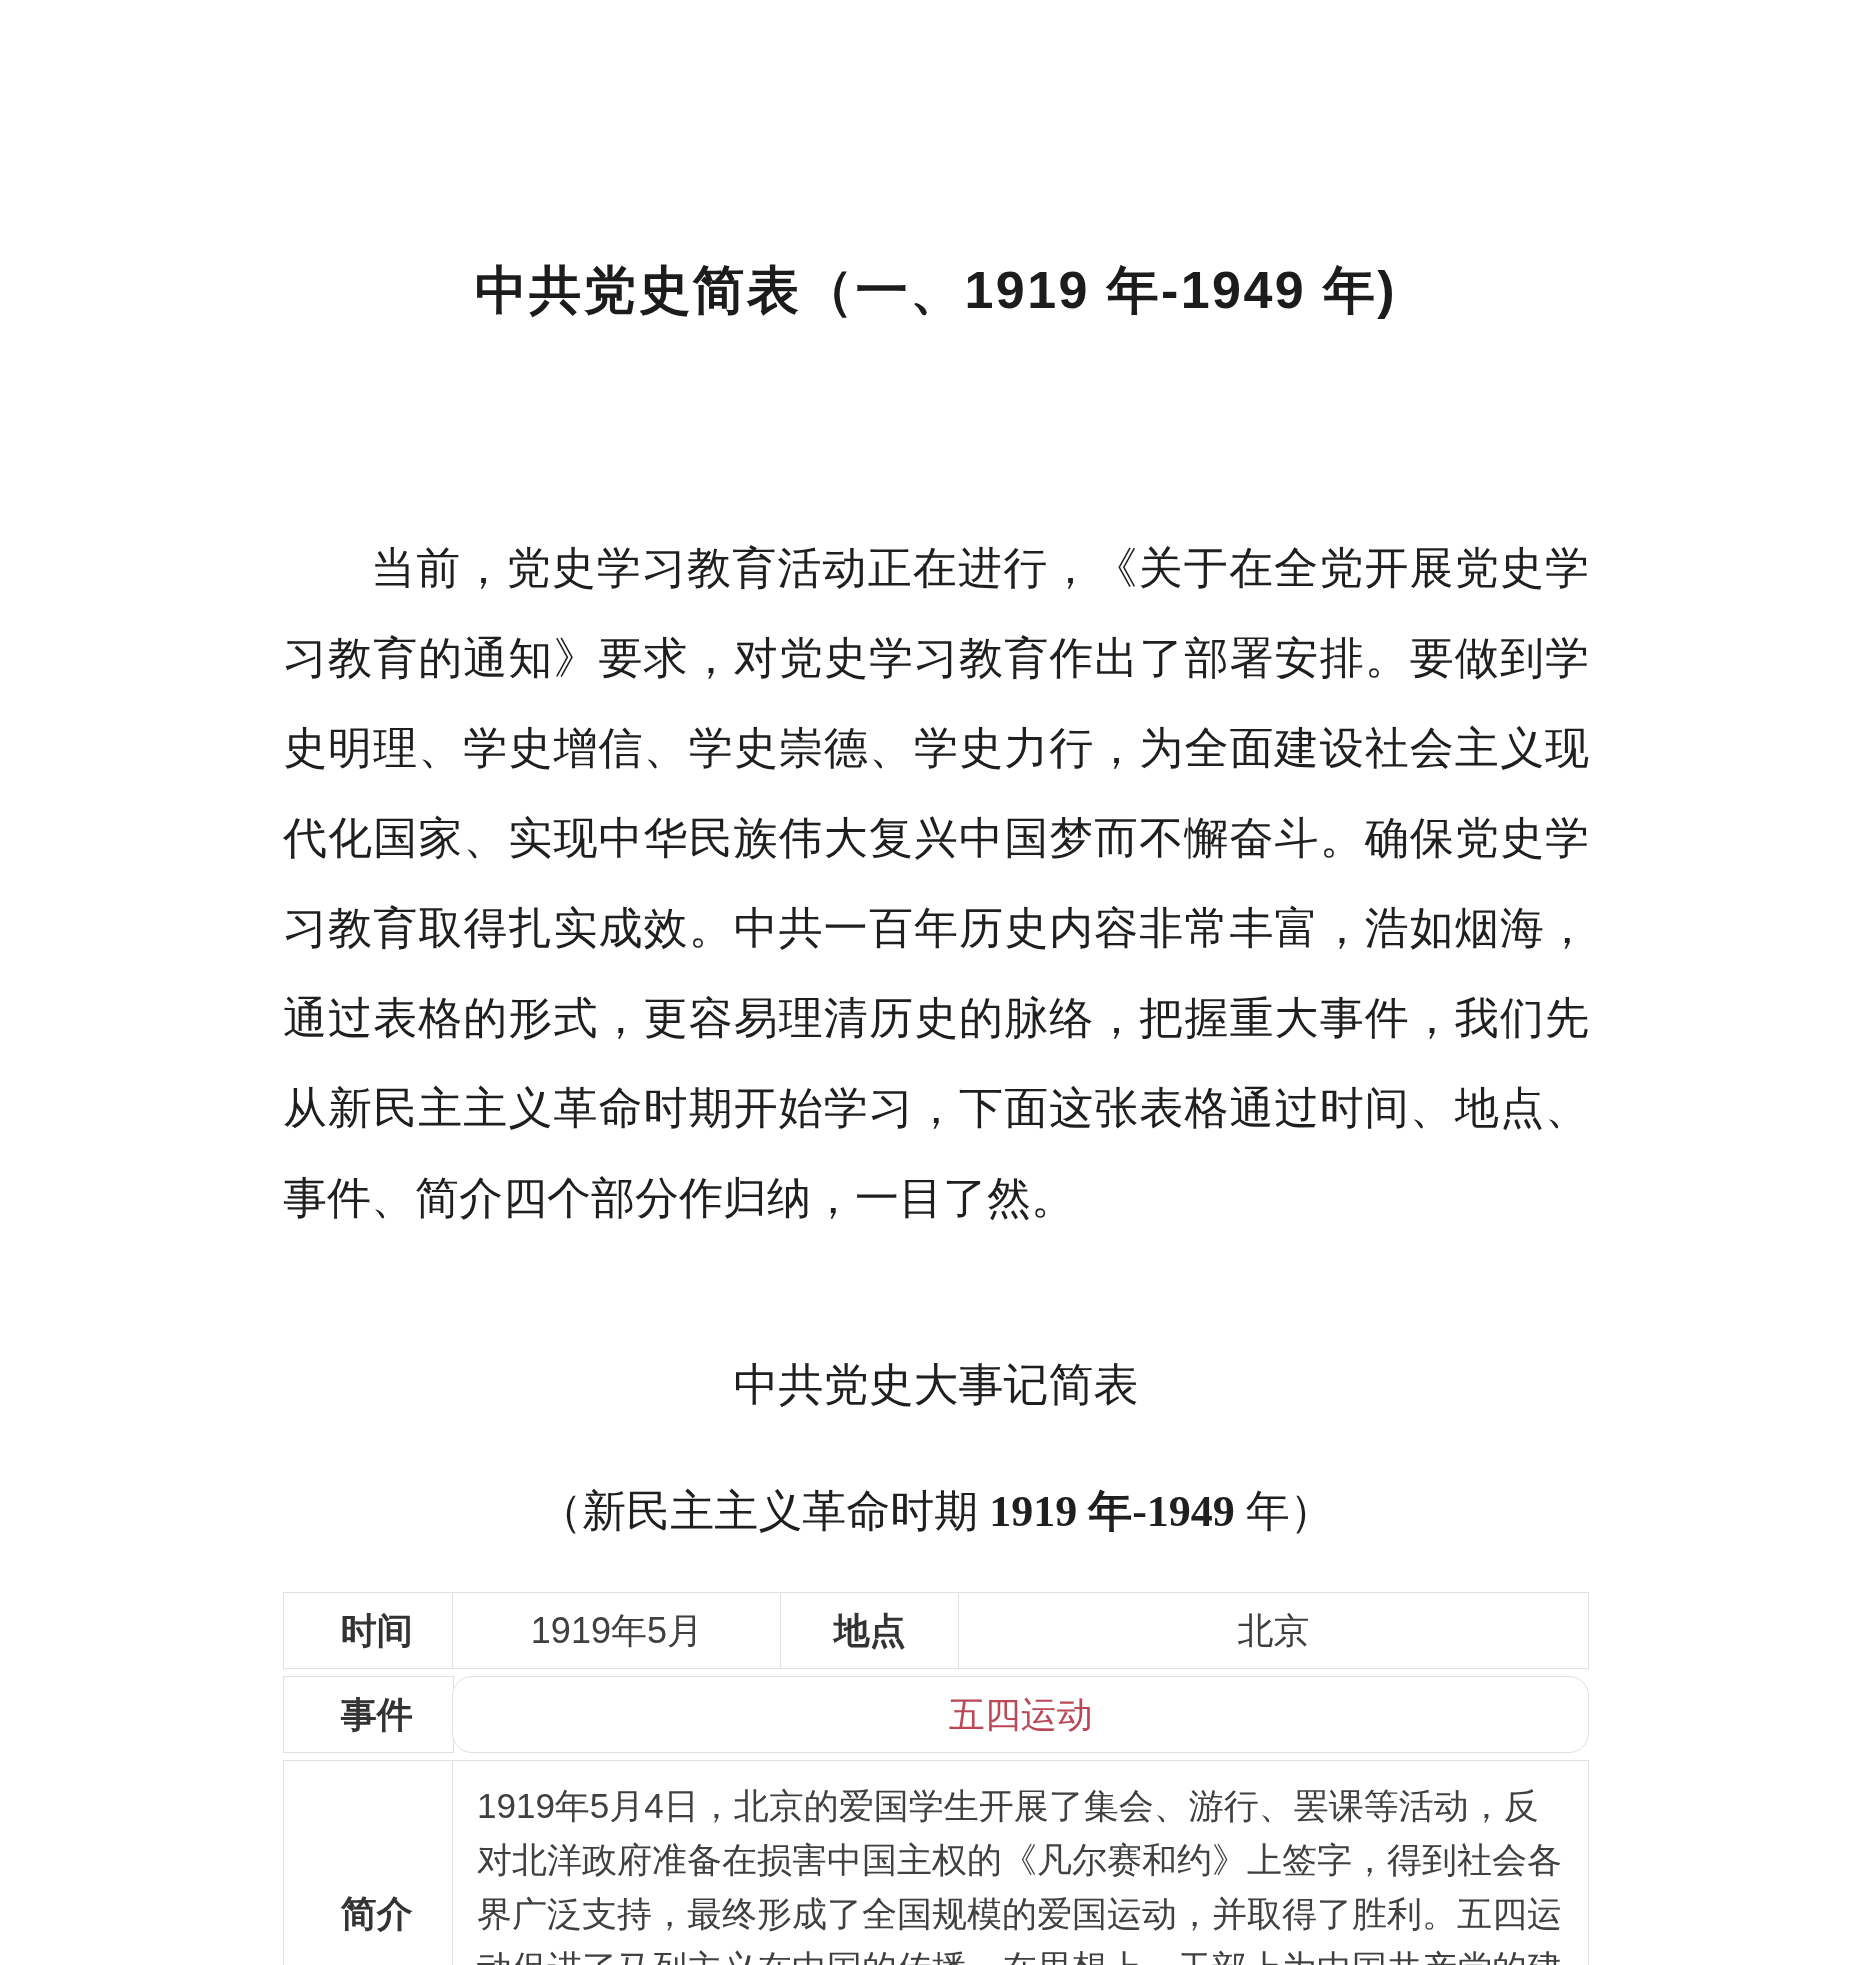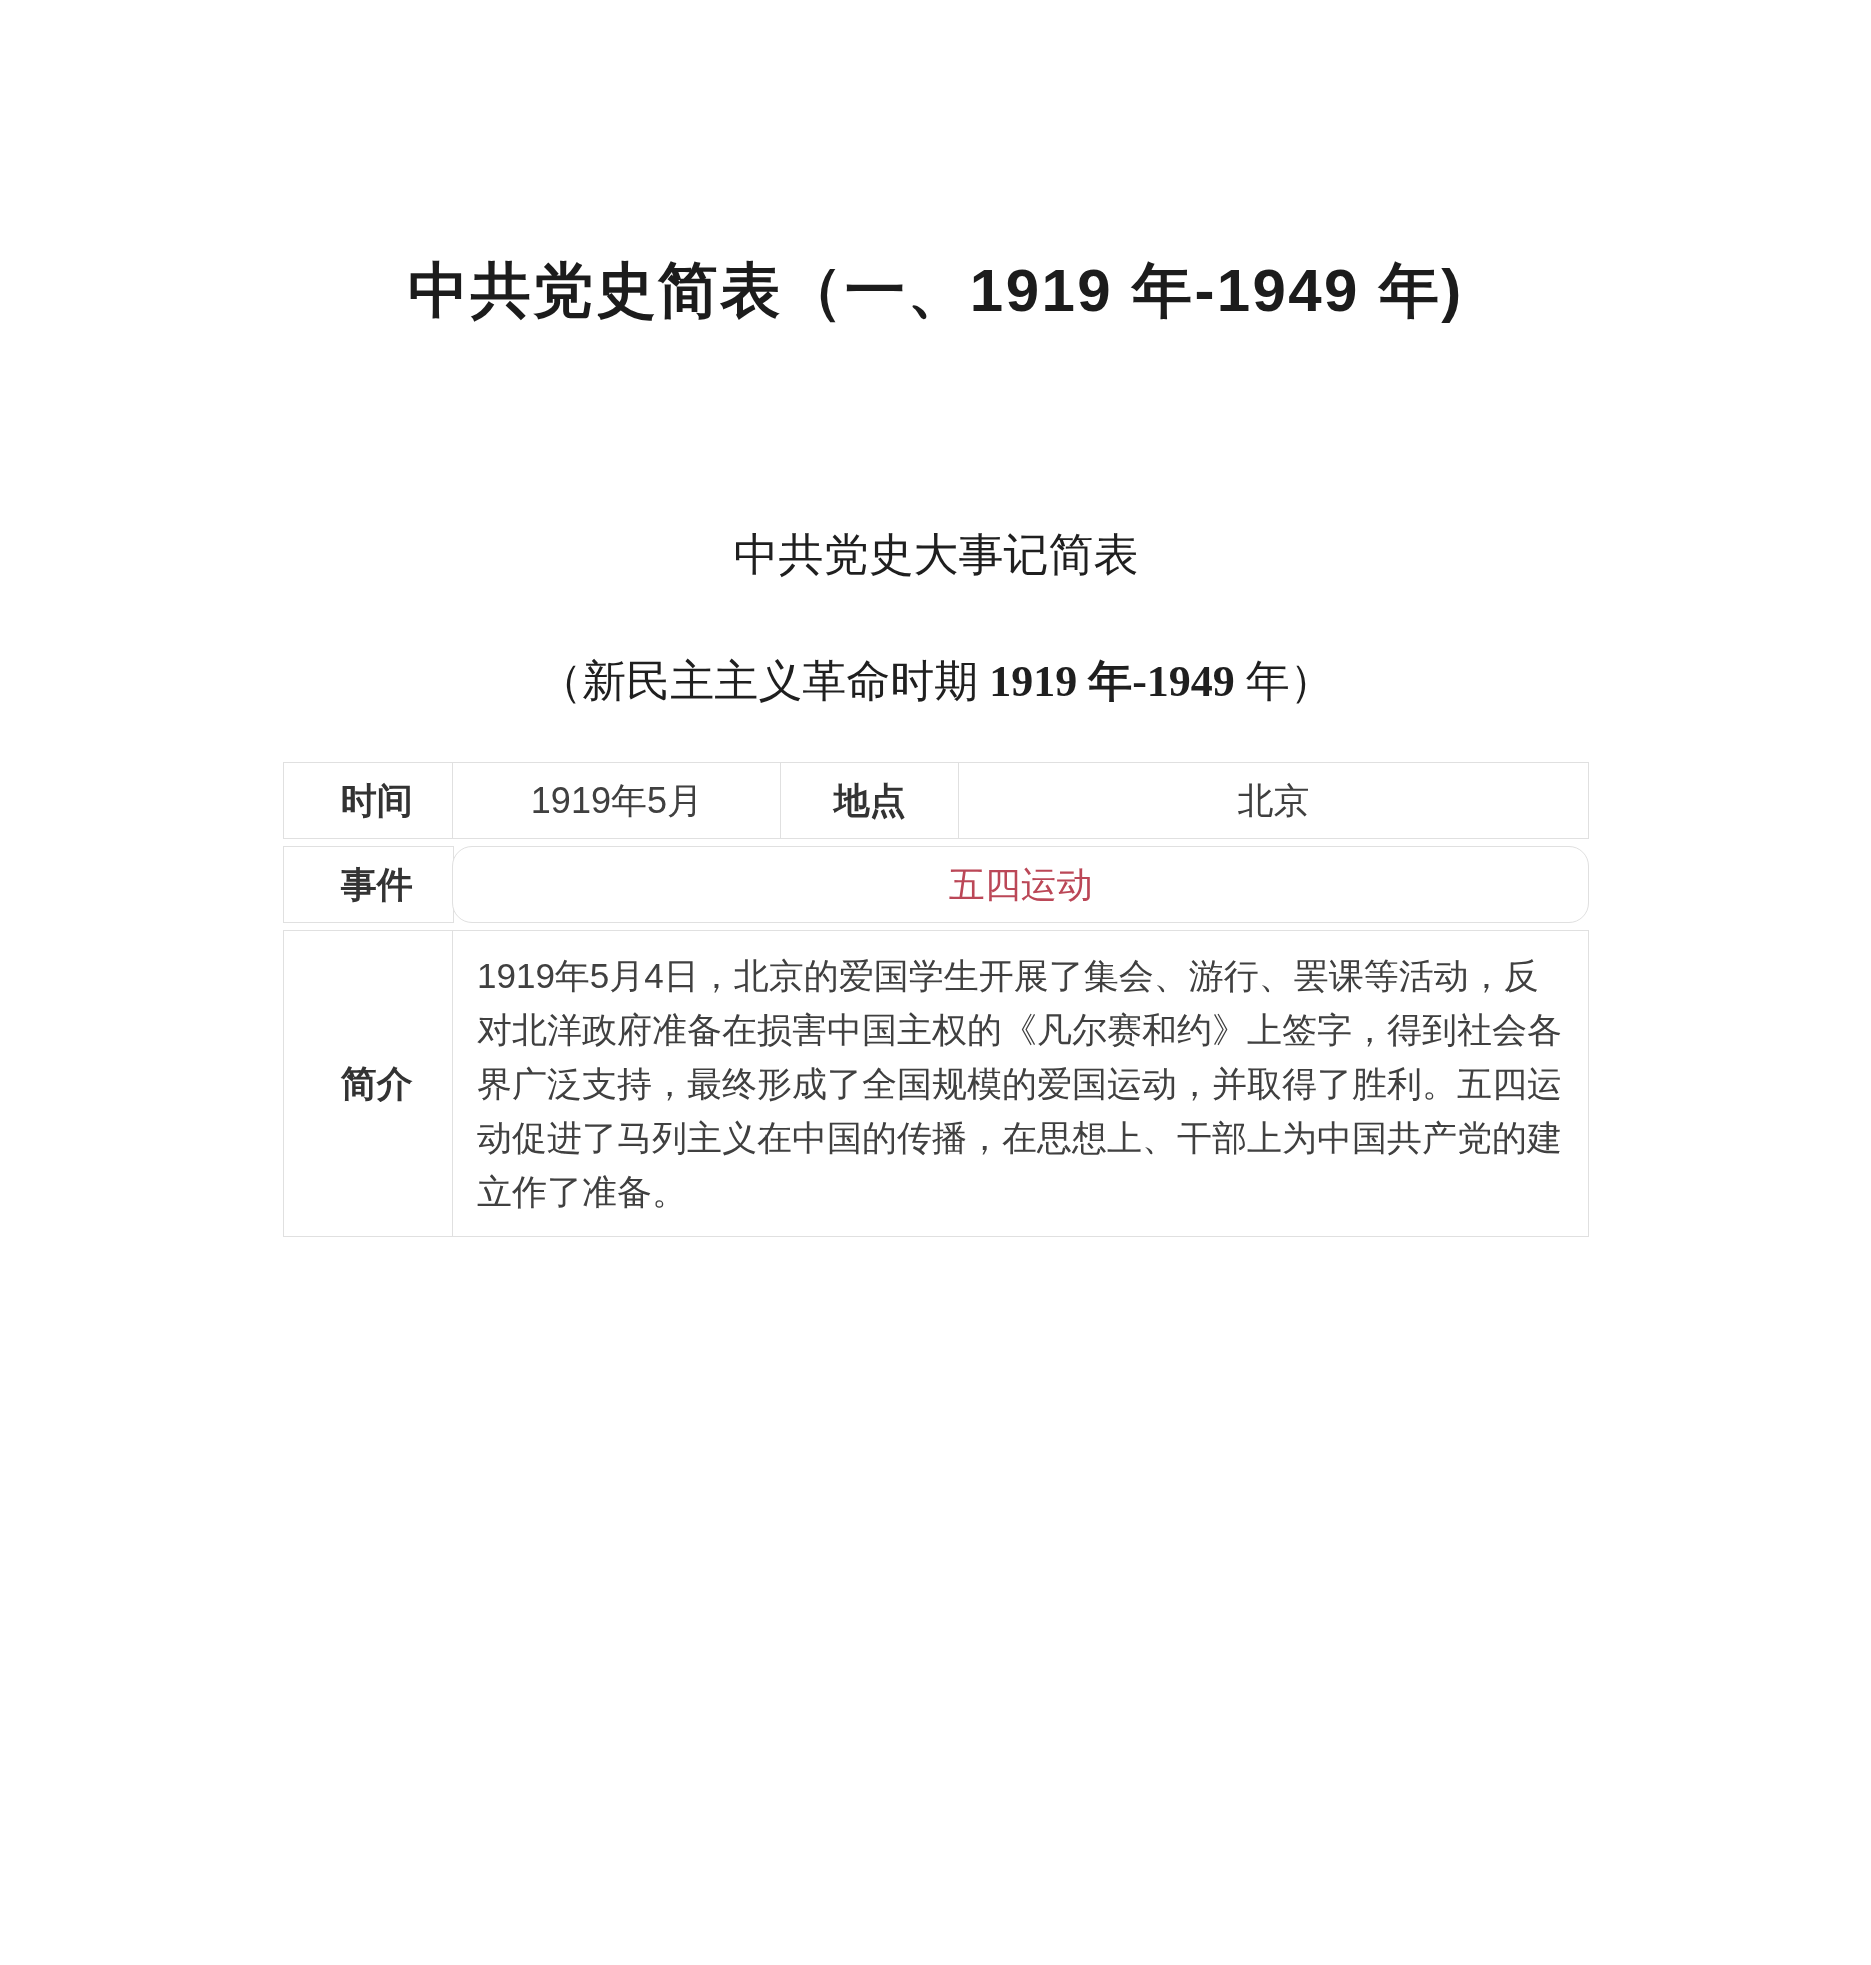--- a/index.html
+++ b/index.html
@@ -16,21 +16,21 @@
     box-sizing: border-box;
     width: 1872px;
     min-height: 2647px;
     background: #ffffff;
     padding: 254px 283px 0 283px;
   }
   .doc-title {
     margin: 0 0 197px 0;
     font-family: "Liberation Sans", sans-serif;
     font-weight: 700;
-    font-size: 60px;
+    font-size: 52px;
     line-height: 73px;
     letter-spacing: 2.4px;
     color: #1c1c1c;
     text-align: center;
   }
   .intro-par {
     margin: 0;
     font-family: "Liberation Serif", serif;
     font-size: 44px;
     line-height: 90px;
@@ -103,20 +103,21 @@
     padding: 17.7px 23.6px;
   }
 </style>
 </head>
 <body>
 
 <div class="page">
 
   <h1 class="doc-title">中共党史简表（一、1919 年-1949 年)</h1>
 
+  <p class="intro-par">当前，党史学习教育活动正在进行，《关于在全党开展党史学习教育的通知》要求，对党史学习教育作出了部署安排。要做到学史明理、学史增信、学史崇德、学史力行，为全面建设社会主义现代化国家、实现中华民族伟大复兴中国梦而不懈奋斗。确保党史学习教育取得扎实成效。中共一百年历史内容非常丰富，浩如烟海，通过表格的形式，更容易理清历史的脉络，把握重大事件，我们先从新民主主义革命时期开始学习，下面这张表格通过时间、地点、事件、简介四个部分作归纳，一目了然。</p>
 
   <div class="section-heading">中共党史大事记简表</div>
 
   <div class="section-subheading">
     <span>（新民主主义革命时期 </span><span class="bold-range">1919 年-1949</span><span> 年）</span>
   </div>
 
   <div class="event-table first">
     <div class="trow">
       <div class="cell c1 label-cell">时间</div>

